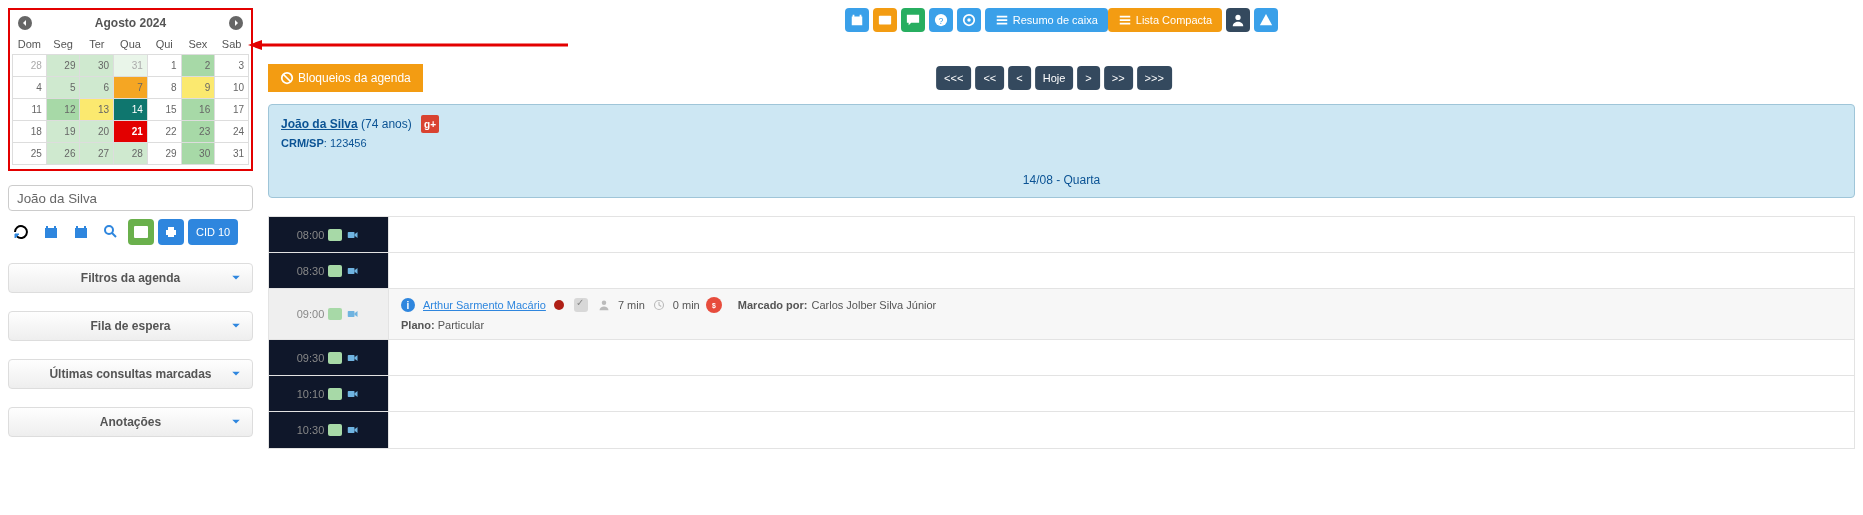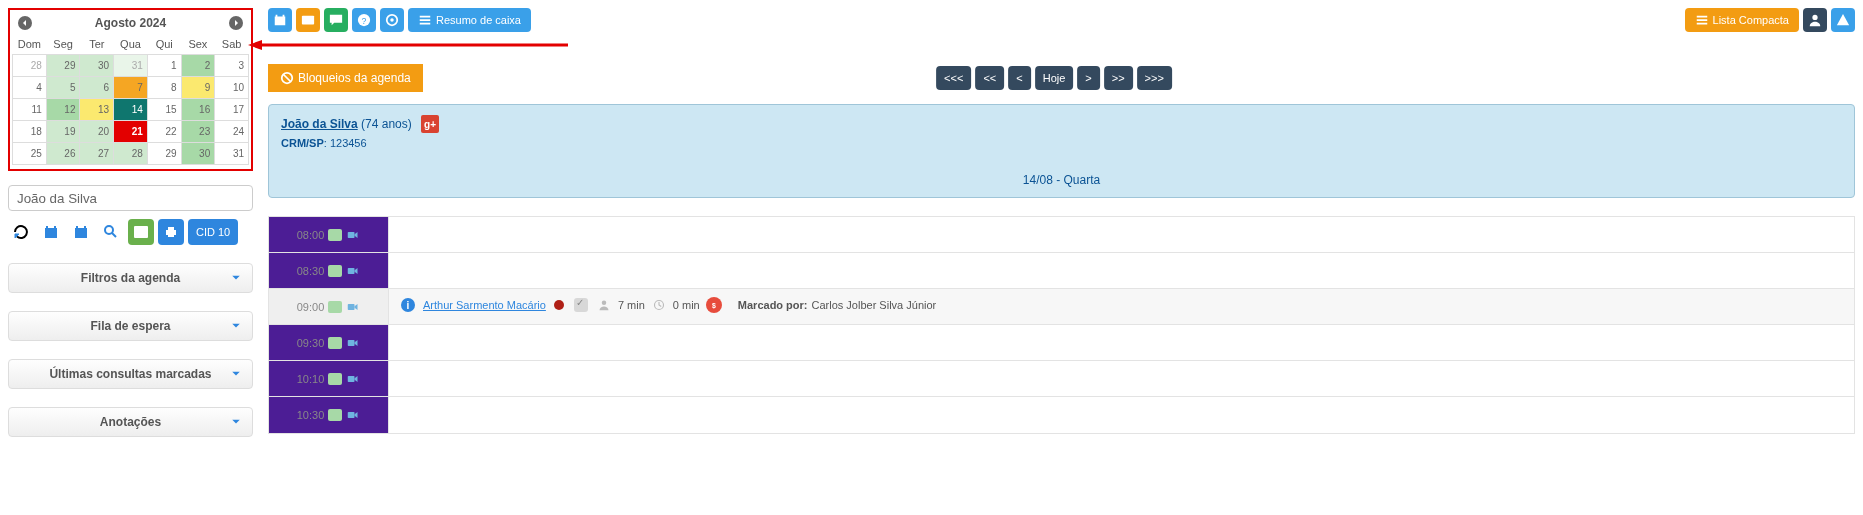--- a/index.html
+++ b/index.html
@@ -39,21 +39,21 @@
   .ibtn.blue{background:#2e86de}
   .ibtn svg{width:16px;height:16px;fill:#2e86de}
   .ibtn.green svg,.ibtn.blue svg{fill:#fff}
   .cid{height:26px;padding:0 8px;border:none;border-radius:4px;background:#2e86de;color:#fff;cursor:pointer;font-size:11px}
 
   
   .accordion{width:100%;height:30px;background:linear-gradient(#fefefe,#eee);border:1px solid #ddd;border-radius:4px;margin-top:18px;display:flex;align-items:center;justify-content:center;position:relative;font-weight:bold;color:#555;cursor:pointer}
   .accordion .chev{position:absolute;right:10px}
 
   
-  .top-bar{display:flex;justify-content:space-between;align-items:flex-start}
+  .top-bar{display:flex;justify-content:center;align-items:flex-start}
   .top-left-tools{display:flex;gap:4px}
   .top-right-tools{display:flex;gap:4px}
   .sq{width:24px;height:24px;border:none;border-radius:4px;display:flex;align-items:center;justify-content:center;cursor:pointer}
   .sq svg{width:14px;height:14px;fill:#fff}
   .c-blue{background:#3aa0e9}
   .c-orange{background:#f39c12}
   .c-green{background:#27ae60}
   .c-dblue{background:#34495e}
   .pill{height:24px;padding:0 10px;border:none;border-radius:4px;background:#3aa0e9;color:#fff;font-size:11px;display:flex;align-items:center;gap:4px;cursor:pointer}
   .pill-orange{background:#f39c12}
@@ -70,21 +70,21 @@
   .doc-age{color:#0b5394}
   .gplus{display:inline-flex;width:18px;height:18px;background:#d94330;border-radius:2px;color:#fff;align-items:center;justify-content:center;font-size:10px;font-weight:bold;margin-left:6px;cursor:pointer}
   .crm{color:#0b5394;font-size:11px;margin-top:4px}
   .crm b{font-weight:bold}
   .doc-date{text-align:center;color:#0b5394;margin-top:24px;font-size:12px}
 
   
   .sched{margin-top:18px;border:1px solid #e3e3e3}
   .srow{display:flex;border-bottom:1px solid #e3e3e3;min-height:36px}
   .srow:last-child{border-bottom:none}
-  .scell-time{width:120px;border-right:1px solid #e3e3e3;display:flex;align-items:center;justify-content:center;gap:4px;color:#888;font-size:11px;background:#4c1d95}
+  .scell-time{width:120px;border-right:1px solid #e3e3e3;display:flex;align-items:center;justify-content:center;gap:4px;color:#888;font-size:11px;background:#0f172a}
   .scell-body{flex:1;padding:8px 12px;font-size:11px;color:#555}
   .mini-ico{width:14px;height:12px;border-radius:2px}
   .m-green{background:#a7d9a7}
   .pt-name{color:#2e86de;text-decoration:underline;cursor:pointer}
   .dot-red{display:inline-block;width:10px;height:10px;border-radius:50%;background:#b02016;margin:0 4px}
   .chk{display:inline-block;width:14px;height:14px;border-radius:3px;background:#d8d8d8;margin:0 2px;position:relative}
   .chk:after{content:"✓";position:absolute;left:2px;top:-1px;color:#888;font-size:10px}
   .pill-ico{display:inline-flex;width:16px;height:16px;border-radius:50%;align-items:center;justify-content:center;margin:0 2px}
   .pi-grey svg{fill:#bbb;width:12px;height:12px}
   .pi-money{background:#e74c3c}
@@ -438,20 +438,21 @@
                 </svg>
               </span><span>7 min</span><span class="pill-ico pi-grey">
                 <svg viewBox="0 0 16 16" style="color:#bbb">
                   <use href="#i-clock"></use>
                 </svg>
               </span><span>0 min</span><span class="pill-ico pi-money">
                 <svg viewBox="0 0 16 16">
                   <use href="#i-money"></use>
                 </svg>
               </span>&nbsp;&nbsp;<b>Marcado por:</b> <span>Carlos Jolber Silva Júnior</span></div>
+            <div class="plan"><b>Plano:</b> <span>Particular</span></div>
           </div>
         </div>
         <div class="srow">
           <div class="scell-time">
             <span>09:30</span>
             <span class="mini-ico m-green"></span>
             <svg width="14" height="12" viewBox="0 0 16 16" style="fill:#6fb3e0">
               <use href="#i-video"></use>
             </svg>
           </div>

